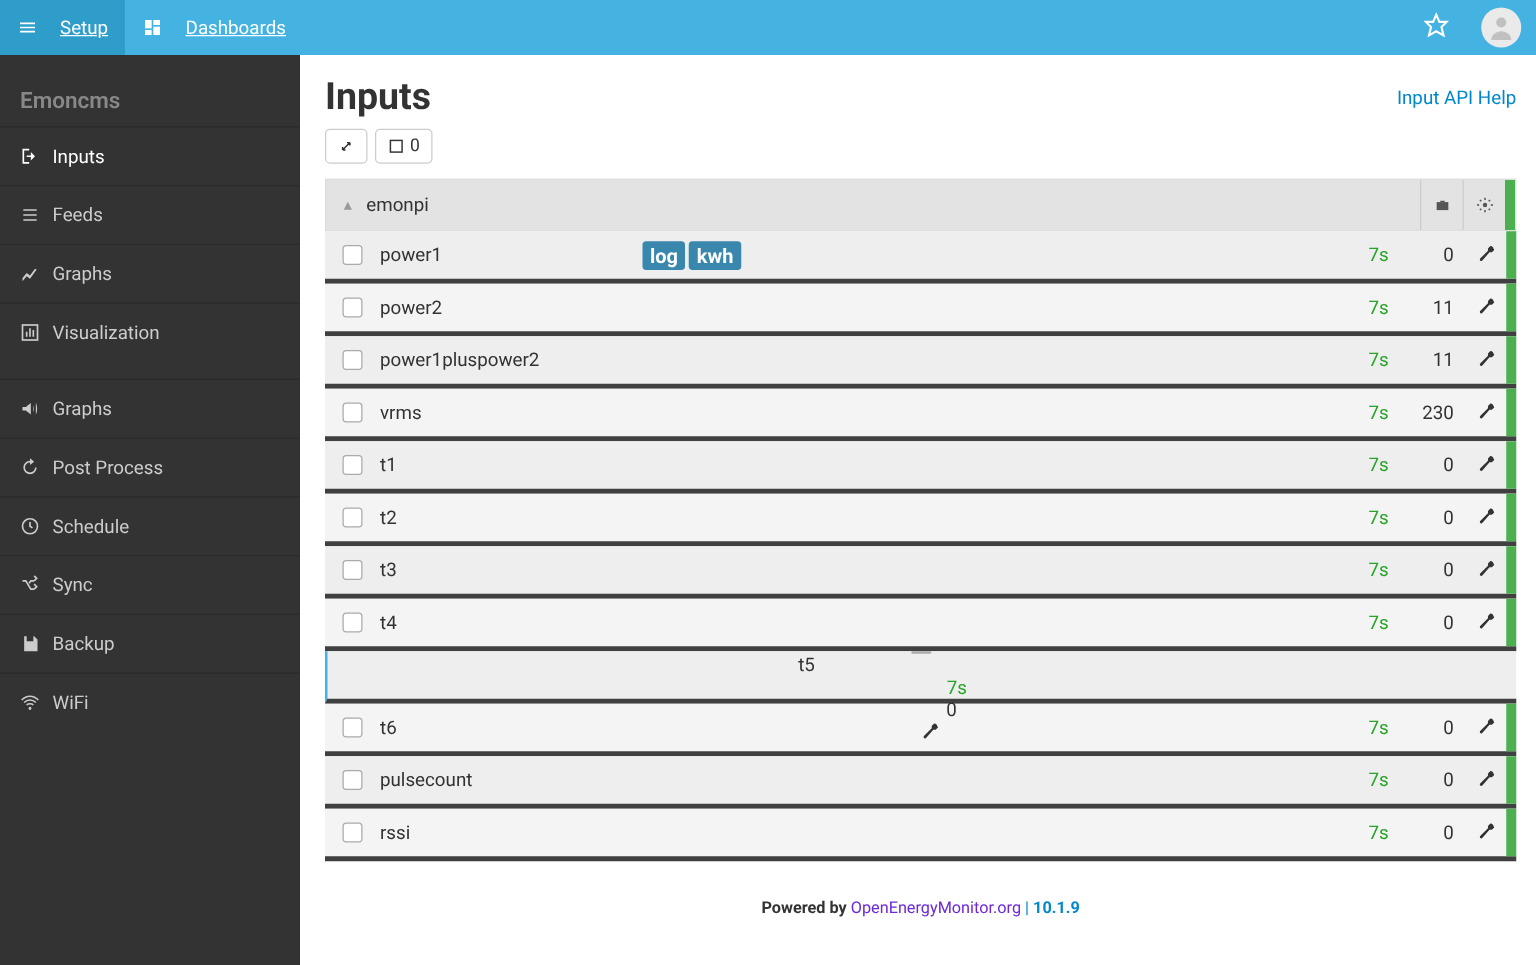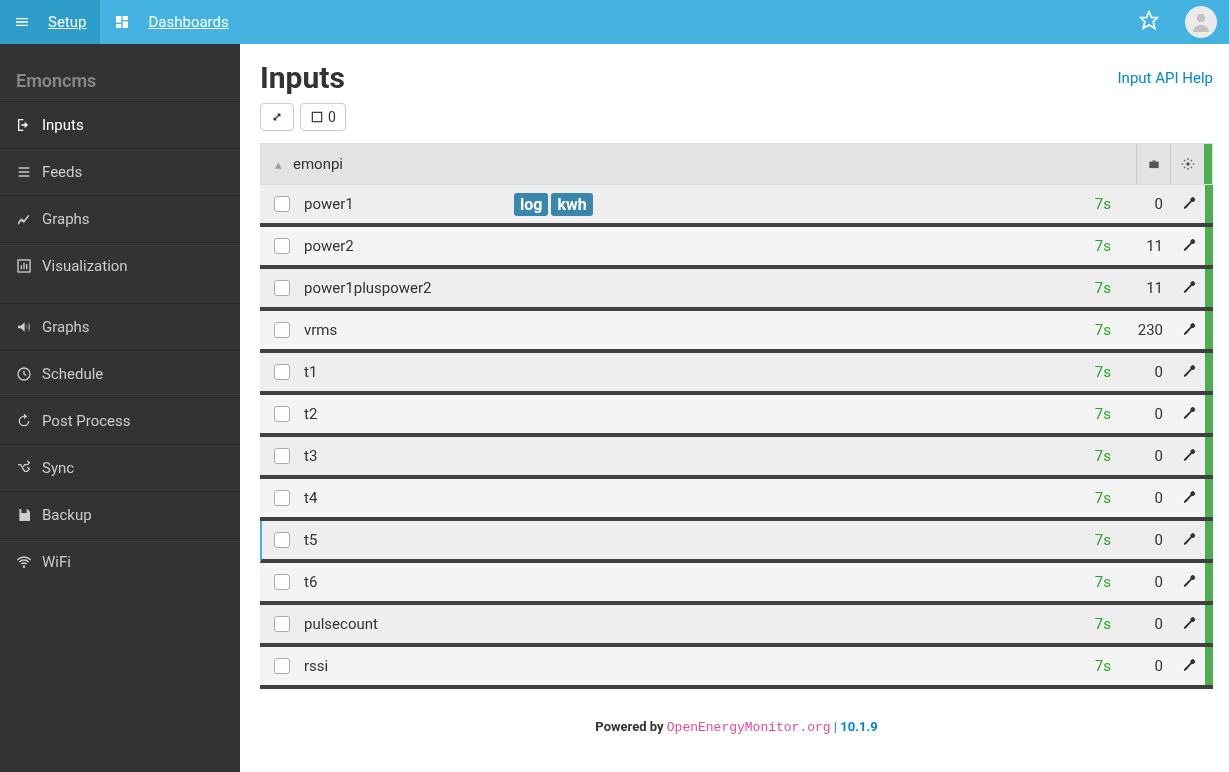--- a/index.html
+++ b/index.html
@@ -48,24 +48,24 @@
 .row:nth-child(odd) { background: #eeeeee; }
 .row .cb { width: 16px; height: 16px; border: 1px solid #aaa; border-radius: 3px; margin-right: 14px; cursor: pointer; background: #fff; }
 .row .name { width: 210px; }
 .row .tags { flex: 1; }
 .tag { display: inline-block; background: #3a87ad; color: #fff; font-size: 16px; font-weight: 700; padding: 2px 6px; border-radius: 3px; margin-right: 3px; }
 .row .time { width: 60px; text-align: right; color: #28a428; }
 .row .val { width: 60px; text-align: right; color: #333; padding-right: 8px; }
 .row .wrench { width: 34px; display: flex; align-items: center; justify-content: center; cursor: pointer; }
 .row .wrench svg { width: 15px; height: 15px; fill: #333; }
 .row .rbar { width: 8px; background: #4caf50; height: 100%; }
-.row.sel { border-left: 2px solid #44b3e2; padding-left: 12px; }
+.row.sel { border-left: 2px solid #44b3e2; padding-left: 12px; flex-direction: column; }
 
 .footer { text-align: center; padding: 30px 0 12px; font-size: 13px; color: #333; }
-.footer a { color: #ec4899; text-decoration: none; font-family: Liberation Mono, monospace; }
+.footer a { color: #6d28d9; text-decoration: none; }
 .footer .ver { color: #0088cc; }
 </style>
 </head>
 <body>
 
 <div class="topbar">
   <div class="nav-item active">
     <svg width="16" height="16" viewBox="0 0 24 24" fill="currentColor">
         <path d="M3 6h18v2H3zM3 11h18v2H3zM3 16h18v2H3z"></path>
       </svg>
@@ -124,30 +124,30 @@
     </div>
     <div class="gap"></div>
     <div class="item">
       <svg viewBox="0 0 24 24">
           <path d="M3 10v4h4l6 5V5l-6 5zM16 8c1 1 1 7 0 8M19 5c2 3 2 11 0 14"></path>
         </svg>
       <span>Graphs</span>
     </div>
     <div class="item">
       <svg viewBox="0 0 24 24">
+          <path d="M12 4a8 8 0 1 0 8 8h-2a6 6 0 1 1-6-6v3l5-4-5-4z"></path>
+        </svg>
+      <span>Post Process</span>
+    </div>
+    <div class="item">
+      <svg viewBox="0 0 24 24">
           <circle cx="12" cy="12" r="9" fill="none" stroke="currentColor" stroke-width="2"></circle>
           <path d="M12 7v5l3 2" stroke="currentColor" stroke-width="2" fill="none"></path>
         </svg>
       <span>Schedule</span>
-    </div>
-    <div class="item">
-      <svg viewBox="0 0 24 24">
-          <path d="M12 4a8 8 0 1 0 8 8h-2a6 6 0 1 1-6-6v3l5-4-5-4z"></path>
-        </svg>
-      <span>Post Process</span>
     </div>
     <div class="item">
       <svg viewBox="0 0 24 24">
           <path d="M3 7h4l6 10h4m0-10h-4l-2 3m6 7l3-3-3-3m0-4l3-3-3-3" stroke="currentColor" stroke-width="2" fill="none"></path>
         </svg>
       <span>Sync</span>
     </div>
     <div class="item">
       <svg viewBox="0 0 24 24">
           <path d="M5 3h12l4 4v14H5zM8 3v6h8V3M8 14h8v6H8z" fill="currentColor"></path>

